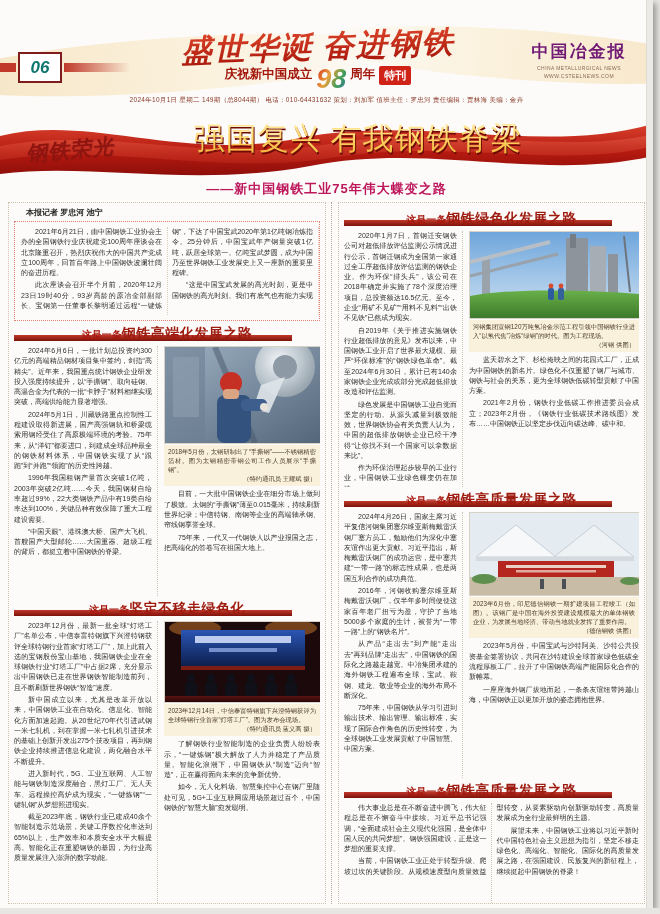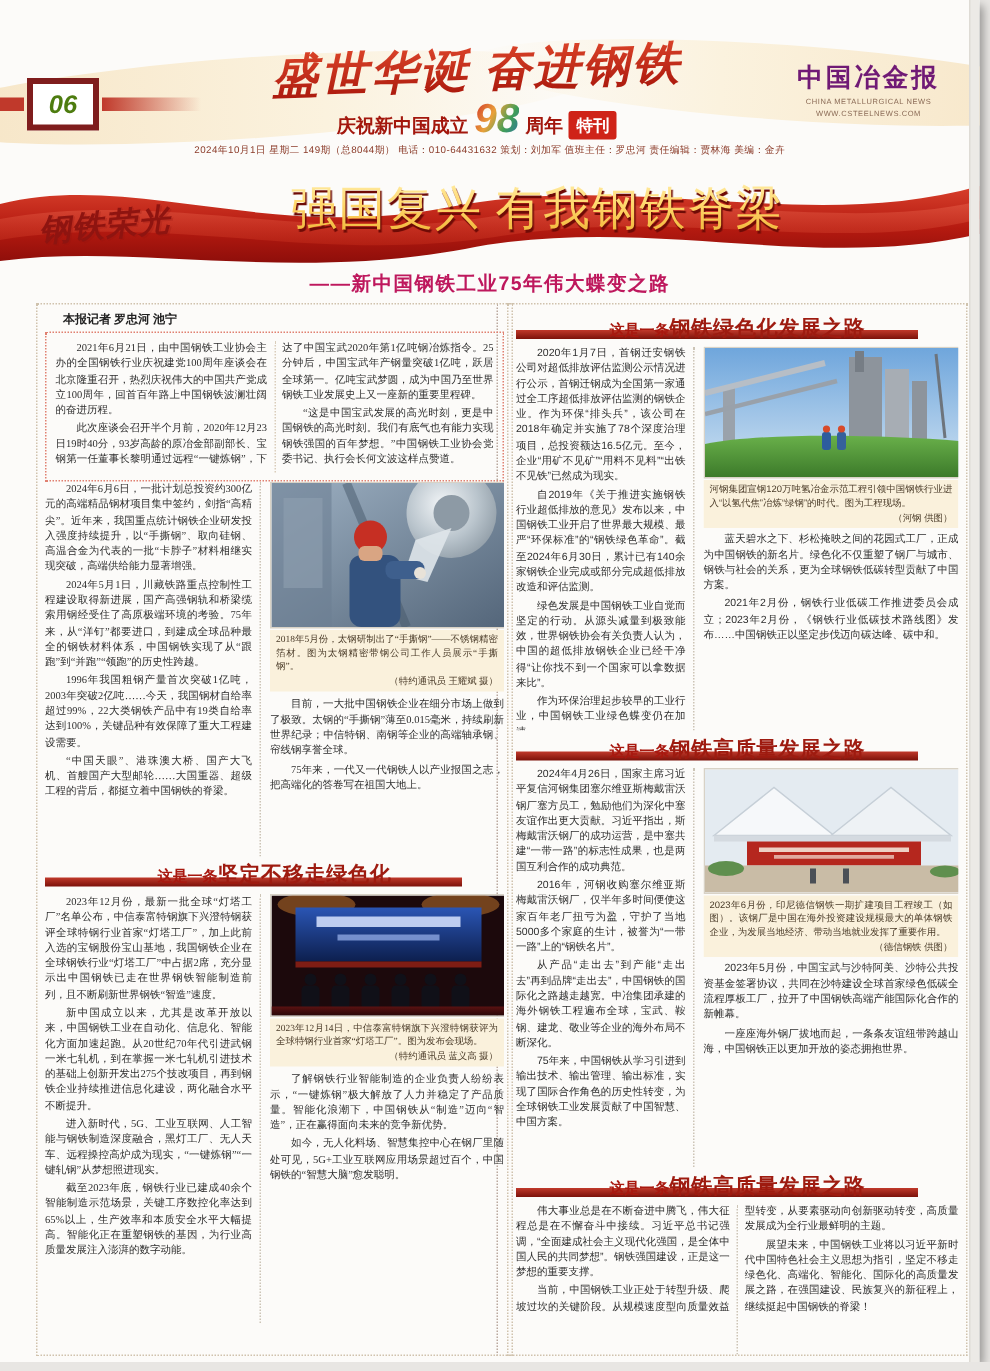--- a/index.html
+++ b/index.html
@@ -5,28 +5,28 @@
   html,body{margin:0;padding:0;background:#e8e6e3;}
   .page{position:relative;width:653px;height:908px;margin:0;background:#fcfbf9;overflow:hidden;
         font-family:"Liberation Sans",sans-serif;box-shadow:3px 3px 6px rgba(0,0,0,.35);color:#303030;}
   
   .header{position:absolute;top:0;left:0;right:0;height:112px;overflow:hidden;}
   .swoosh{position:absolute;background:linear-gradient(90deg,#f6e4c4,#fbf2de 60%,rgba(251,242,222,0));border-radius:50%;}
   .sw1{left:-60px;top:38px;width:460px;height:54px;transform:rotate(-4deg);}
   .sw2{right:-80px;top:30px;width:420px;height:50px;transform:rotate(4deg);background:linear-gradient(270deg,#f6e4c4,#fbf2de 60%,rgba(251,242,222,0));}
   .pagenum-wrap{position:absolute;left:0;top:52px;display:flex;align-items:center;}
   .pn-bar-l{width:16px;height:9px;background:#c0392b;}
-  .pn-box{width:40px;height:27px;border:4px solid #7f1d1d;background:#fff;display:flex;align-items:center;justify-content:center;
-          font-size:17px;font-weight:bold;font-style:italic;color:#4d7c0f;margin:0 2px;}
+  .pn-box{width:40px;height:27px;border:2px solid #7f1d1d;background:#fff;display:flex;align-items:center;justify-content:center;
+          font-size:17px;font-weight:bold;font-style:italic;color:#0f766e;margin:0 2px;}
   .pn-bar-r{width:66px;height:9px;background:linear-gradient(90deg,#c0392b,rgba(192,57,43,0));}
   .callig{position:absolute;left:148px;top:26px;width:340px;text-align:center;}
   .callig-main{font-size:31px;font-weight:900;font-style:italic;letter-spacing:2px;white-space:nowrap;
      background:linear-gradient(180deg,#e0482c,#a31208);-webkit-background-clip:text;background-clip:text;color:transparent;
      transform:rotate(-2deg);display:inline-block;text-shadow:none;font-family:"Liberation Serif",serif;}
-  .callig-sub{margin-top:-2px;display:flex;align-items:flex-end;justify-content:center;gap:4px;}
+  .callig-sub{margin-top:-2px;display:flex;align-items:flex-start;justify-content:center;gap:4px;}
   .cs-txt{font-size:12.5px;font-weight:bold;color:#a3170d;}
   .cs-75{font-size:27px;font-weight:900;font-style:italic;line-height:1;
      background:linear-gradient(120deg,#d6452b 10%,#e9a13b 40%,#3f9e57 70%,#2e6fb0);-webkit-background-clip:text;background-clip:text;color:transparent;}
   .cs-badge{font-size:11px;font-weight:bold;color:#fff;background:#cf2318;padding:2px 5px;border-radius:2px;}
   .masthead{position:absolute;right:14px;top:40px;width:120px;text-align:center;}
   .mh-name{font-size:17px;font-weight:900;color:#701a75;letter-spacing:2px;font-family:"Liberation Serif",serif;}
   .mh-en{font-size:5px;color:#8a6a55;margin-top:2px;letter-spacing:.4px;}
   .mh-site{font-size:5px;color:#8a6a55;margin-top:2px;letter-spacing:.4px;}
   .dateline{position:absolute;left:0;right:0;top:96px;text-align:center;font-size:6.5px;color:#8a3a28;letter-spacing:.3px;}
   
@@ -35,21 +35,21 @@
   .hero-slogan{position:absolute;left:26px;top:26px;font-size:21px;font-weight:900;font-style:italic;color:#8e1410;
      transform:rotate(-5deg);letter-spacing:1px;font-family:"Liberation Serif",serif;text-shadow:1px 1px 0 rgba(142,20,16,.25);}
   .hero-title{position:absolute;left:168px;top:8px;width:380px;text-align:center;font-size:31px;font-weight:400;letter-spacing:1px;white-space:nowrap;
      background:linear-gradient(180deg,#fff0b0 0%,#ffd76a 45%,#eead2e 100%);-webkit-background-clip:text;background-clip:text;color:transparent;
      filter:drop-shadow(1px 2px 0 #6f0b06);font-family:"Liberation Serif",serif;}
   .hero-sub{position:absolute;left:0;right:0;top:70px;text-align:center;font-size:13px;font-weight:bold;color:#be185d;letter-spacing:1px;}
   
   .content{position:absolute;top:202px;left:8px;right:8px;bottom:4px;}
   .divider{position:absolute;left:323px;top:0;bottom:0;border-left:1px dotted #b9a89e;}
   .group{position:absolute;top:0;bottom:0;border:1px dotted #cfc2ad;padding:3px 5px;box-sizing:border-box;overflow:hidden;}
-  .group-left{left:16px;width:318px;font-family:Liberation Serif, serif;}
+  .group-left{left:0;width:318px;}
   .group-right{left:330px;width:307px;}
   .byline{font-size:8px;font-weight:bold;color:#222;margin:1px 0 3px 12px;}
   .intro-box{border:1px dotted #e08070;padding:5px 6px;height:100px;column-count:2;column-gap:10px;
      column-rule:1px dotted #d9cdbb;overflow:hidden;box-sizing:border-box;}
   p.body{font-size:7px;line-height:1.47;text-align:justify;text-indent:2em;margin:0 0 2px 0;color:#2e2e2e;}
   .sec-head{position:relative;height:18px;margin:3px 0 4px 0;}
   .sh-bar{position:absolute;left:0;right:9%;bottom:1px;height:6px;background:linear-gradient(180deg,#c0392b,#7c120a);}
   .sh-txt{position:relative;display:block;text-align:center;white-space:nowrap;line-height:18px;}
   .sh-pre{font-size:10px;font-weight:bold;color:#a8180f;}
   .sh-main{font-size:14px;font-weight:900;color:#9e1b10;letter-spacing:.5px;text-align:right;}
@@ -131,20 +131,24 @@
     <div class="group group-left">
       <div class="byline">本报记者 罗忠河 池宁</div>
 
       <div class="intro-box">
         <p class="body">2021年6月21日，由中国钢铁工业协会主办的全国钢铁行业庆祝建党100周年座谈会在北京隆重召开，热烈庆祝伟大的中国共产党成立100周年，回首百年路上中国钢铁波澜壮阔的奋进历程。</p>
         <p class="body">此次座谈会召开半个月前，2020年12月23日19时40分，93岁高龄的原冶金部副部长、宝钢第一任董事长黎明通过远程“一键炼钢”，下达了中国宝武2020年第1亿吨钢冶炼指令。25分钟后，中国宝武年产钢量突破1亿吨，跃居全球第一。亿吨宝武梦圆，成为中国乃至世界钢铁工业发展史上又一座新的重要里程碑。</p>
         <p class="body">“这是中国宝武发展的高光时刻，更是中国钢铁的高光时刻。我们有底气也有能力实现钢铁强国的百年梦想。”中国钢铁工业协会党委书记、执行会长何文波这样点赞道。</p>
 
       </div>
 
+      <div class="sec-head">
+        <span class="sh-bar"></span>
+        <span class="sh-txt"><span class="sh-pre">这是一条</span><span class="sh-main">钢铁高端化发展之路</span></span>
+      </div>
       <div class="section sec-premium">
         <div class="colA">
           <p class="body">2024年6月6日，一批计划总投资约300亿元的高端精品钢材项目集中签约，剑指“高精尖”。近年来，我国重点统计钢铁企业研发投入强度持续提升，以“手撕钢”、取向硅钢、高温合金为代表的一批“卡脖子”材料相继实现突破，高端供给能力显著增强。</p>
           <p class="body">2024年5月1日，川藏铁路重点控制性工程建设取得新进展，国产高强钢轨和桥梁缆索用钢经受住了高原极端环境的考验。75年来，从“洋钉”都要进口，到建成全球品种最全的钢铁材料体系，中国钢铁实现了从“跟跑”到“并跑”“领跑”的历史性跨越。</p>
           <p class="body">1996年我国粗钢产量首次突破1亿吨，2003年突破2亿吨……今天，我国钢材自给率超过99%，22大类钢铁产品中有19类自给率达到100%，关键品种有效保障了重大工程建设需要。</p>
           <p class="body">“中国天眼”、港珠澳大桥、国产大飞机、首艘国产大型邮轮……大国重器、超级工程的背后，都挺立着中国钢铁的脊梁。</p>
         </div>
         <div class="colB colB-l">
           <svg class="photo" width="156" height="96" viewBox="0 0 156 96">
             <defs>

